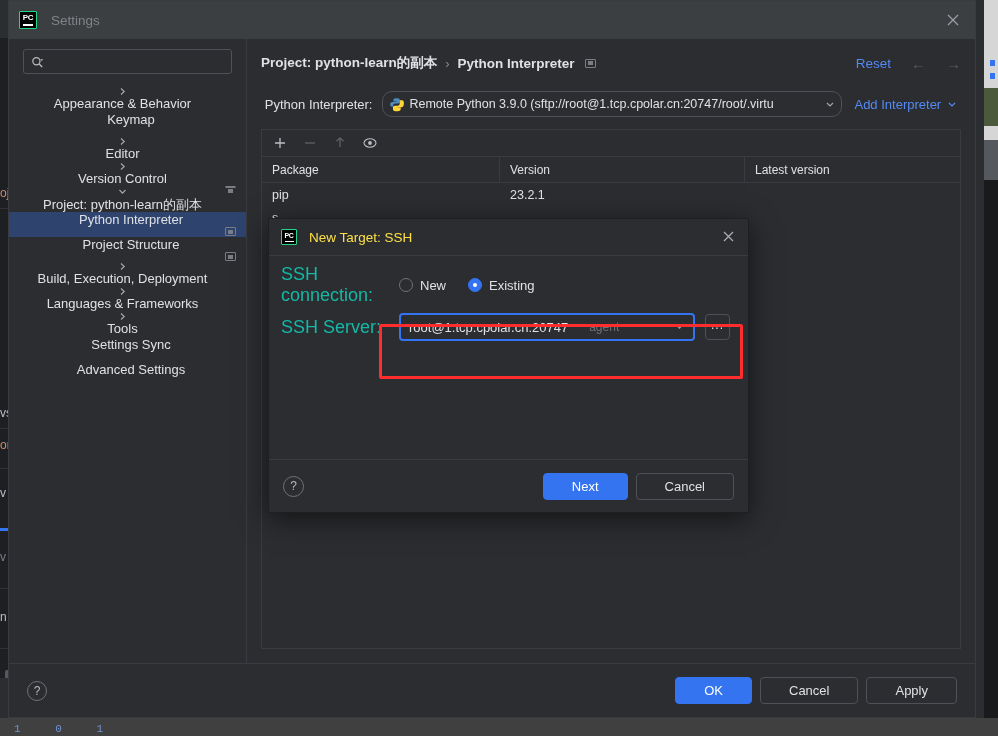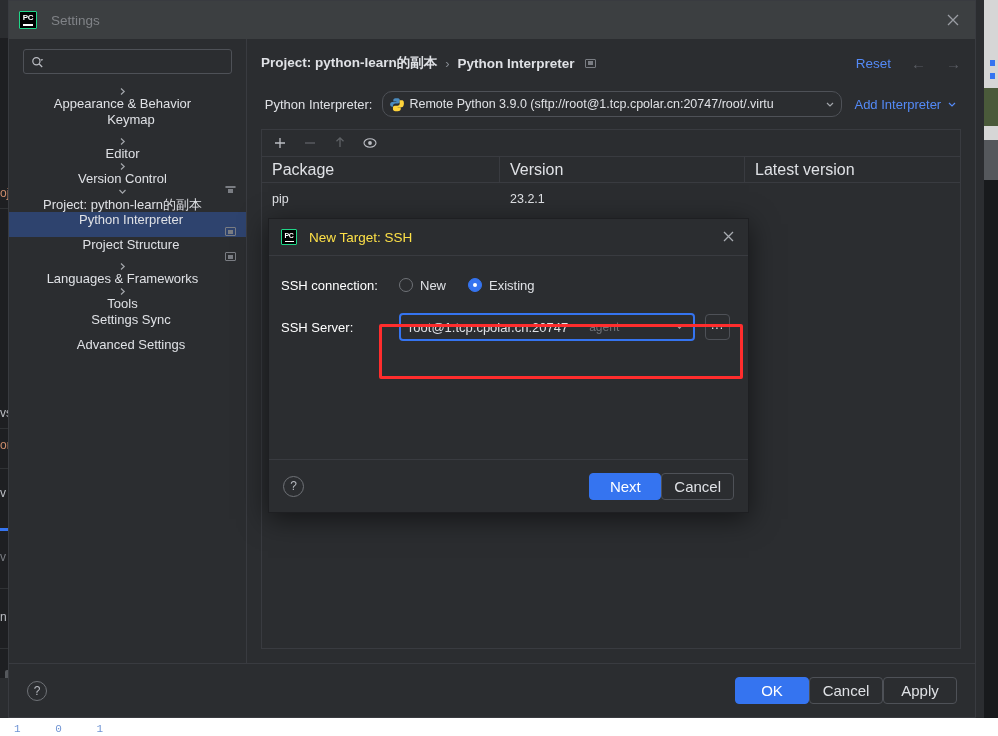--- a/index.html
+++ b/index.html
@@ -39,21 +39,21 @@
     position: absolute; right: 0; top: 0; width: 14px; height: 140px;
     background: #d6d6d6;
   }
   .bg-right-blue1 { position: absolute; right: 3px; top: 60px; width: 5px; height: 6px; background: #3574f0;}
   .bg-right-blue2 { position: absolute; right: 3px; top: 73px; width: 5px; height: 6px; background: #3574f0;}
   .bg-right-green { position: absolute; right: 0; top: 88px; width: 14px; height: 38px; background: #4a5a3a;}
   .bg-right-icon  { position: absolute; right: 0; top: 140px; width: 14px; height: 40px; background: #55585c;}
   .bg-right-dark  { position: absolute; right: 0; top: 180px; width: 14px; height: 556px; background: #181a1c;}
   .bg-bottom-status {
     position: absolute; left: 0; bottom: 0; width: 998px; height: 18px;
-    background: #ffffff;
+    background: #404040;
   }
   .status-nums {
     position: absolute; left: 14px; bottom: 1px;
     font-family: "Liberation Mono", monospace; font-size: 11px; color: #6f94d4;
     letter-spacing: 14px;
   }
 
   
   .settings-window {
     position: absolute; left: 8px; top: 0px; width: 968px; height: 718px;
@@ -168,46 +168,46 @@
     border: 1px solid #393b40; display: flex; flex-direction: column;
     background: #2b2d30;
   }
   .pkg-toolbar {
     height: 27px; display: flex; align-items: center; padding-left: 10px;
     gap: 14px; border-bottom: 1px solid #393b40; flex: none;
   }
   .tb-icon { width: 16px; height: 16px; cursor: pointer; }
   .pkg-head {
     height: 26px; display: flex; align-items: center; flex: none;
-    border-bottom: 1px solid #393b40; color: #dfe1e5; font-size: 16px;
+    border-bottom: 1px solid #393b40; color: #dfe1e5; font-size: 12px;
   }
   .pkg-head .col { padding-left: 10px; border-right: 1px solid #393b40; height: 100%; display:flex; align-items:center;}
   .col-pkg { width: 238px; }
   .col-ver { width: 245px; }
   .col-latest { flex: 1; border-right: none !important; }
   .pkg-rows { flex: 1; font-size: 12.5px; color: #dfe1e5; }
-  .pkg-row { height: 23px; display: flex; align-items: flex-end; }
+  .pkg-row { height: 23px; display: flex; align-items: center; }
   .pkg-row .c1 { width: 238px; padding-left: 10px; }
   .pkg-row .c2 { width: 245px; padding-left: 10px; }
 
   
   .win-bottom {
     height: 54px; flex: none; display: flex; align-items: center;
     padding: 0 18px; border-top: 1px solid #393b40; background: #2b2d30;
   }
   .help-circle {
     width: 20px; height: 20px; border-radius: 50%; border: 1px solid #6f7277;
     color: #b6b9bf; font-size: 12px; display: flex; align-items: center;
     justify-content: center; cursor: pointer;
   }
   .win-bottom .spacer { flex: 1; }
   .btn {
-    height: 27px; min-width: 74px; border-radius: 4px; font-size: 15px;
+    height: 27px; min-width: 74px; border-radius: 4px; font-size: 13px;
     display: flex; align-items: center; justify-content: center;
-    cursor: pointer; margin-left: 0; padding: 0 12px;
+    cursor: pointer; margin-left: 8px; padding: 0 28px;
   }
   .btn-primary { background: #3574f0; color: #ffffff; border: 1px solid #3574f0; }
   .btn-default { background: #2b2d30; color: #dfe1e5; border: 1px solid #4e5157; }
 
   
   .ssh-dialog {
     position: absolute; left: 268px; top: 218px; width: 481px; height: 295px;
     background: #2b2d30; border: 1px solid #1e1f22;
     box-shadow: 0 6px 26px rgba(0,0,0,0.55);
     display: flex; flex-direction: column;
@@ -221,21 +221,21 @@
   .dlg-title .pc-icon .pc-bar { width: 9px; height: 1.4px; }
   .dlg-title-text { margin-left: 12px; color: #fde047; font-size: 13.5px; }
   .dlg-close { position: absolute; right: 12px; top: 10px; width: 15px; height: 15px; cursor: pointer; }
   .dlg-step {
     padding: 0 12px; height: 34px; display: flex; align-items: center;
     color: #dfe1e5; font-size: 13px; flex: none;
   }
   .dlg-sep { height: 1px; background: #393b40; flex: none; }
   .dlg-body { flex: 1; padding: 16px 12px 0 12px; position: relative; }
   .form-row { display: flex; align-items: center; height: 26px; margin-bottom: 16px; }
-  .form-label { width: 118px; color: #ffffff; font-size: 13px; flex: none; }
+  .form-label { width: 118px; color: #14b8a6; font-size: 18px; flex: none; }
   .radio-grp { display: flex; align-items: center; gap: 22px; }
   .radio { display: flex; align-items: center; cursor: pointer; }
   .radio-dot {
     width: 14px; height: 14px; border-radius: 50%; border: 1.4px solid #6f7277;
     flex: none; display: flex; align-items: center; justify-content: center;
     background: transparent;
   }
   .radio.checked .radio-dot { background: #3574f0; border-color: #3574f0; }
   .radio.checked .radio-dot::after {
     content:""; width: 4px; height: 4px; border-radius: 50%; background: #fff;
@@ -387,20 +387,28 @@
             <span class="tree-label">Python Interpreter</span>
             <span class="mini-square"></span>
           </div>
 
           <div class="tree-row indent">
             <span class="chev"></span>
             <span class="tree-label">Project Structure</span>
             <span class="mini-square"></span>
           </div>
 
+          <div class="tree-row">
+            <span class="chev">
+              <svg width="9" height="9" viewBox="0 0 9 9">
+                  <path d="M3 1.5 L6.2 4.5 L3 7.5" stroke="#a3a6ab" stroke-width="1.2" fill="none"></path>
+                </svg>
+            </span>
+            <span class="tree-label">Build, Execution, Deployment</span>
+          </div>
 
           <div class="tree-row">
             <span class="chev">
               <svg width="9" height="9" viewBox="0 0 9 9">
                   <path d="M3 1.5 L6.2 4.5 L3 7.5" stroke="#a3a6ab" stroke-width="1.2" fill="none"></path>
                 </svg>
             </span>
             <span class="tree-label">Languages &amp; Frameworks</span>
           </div>
 

